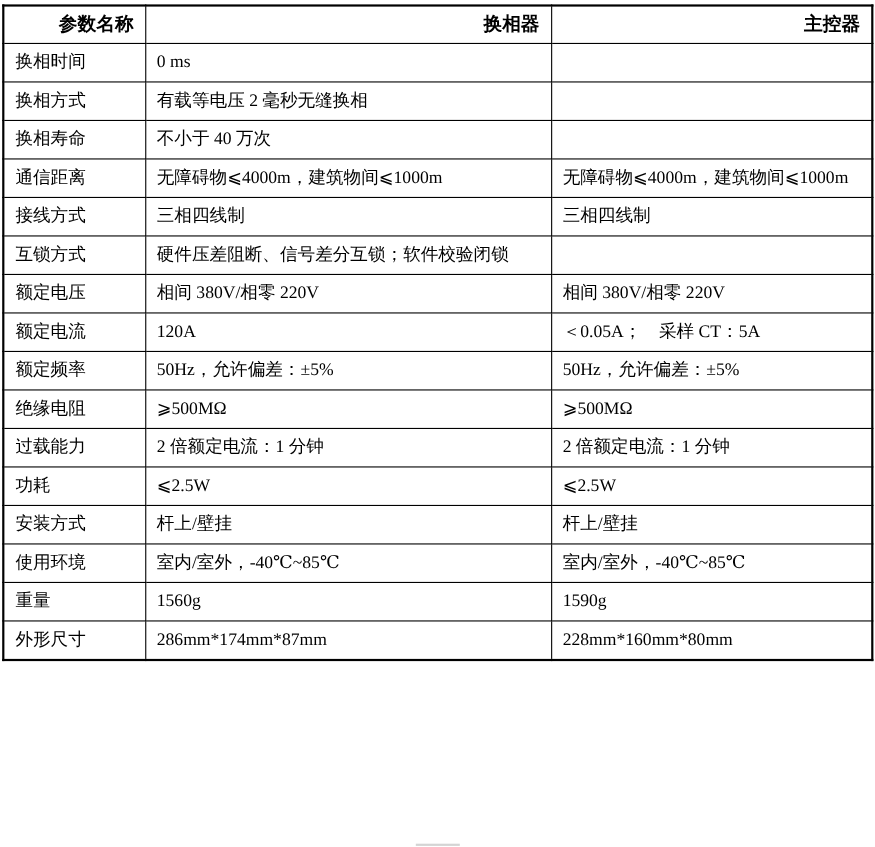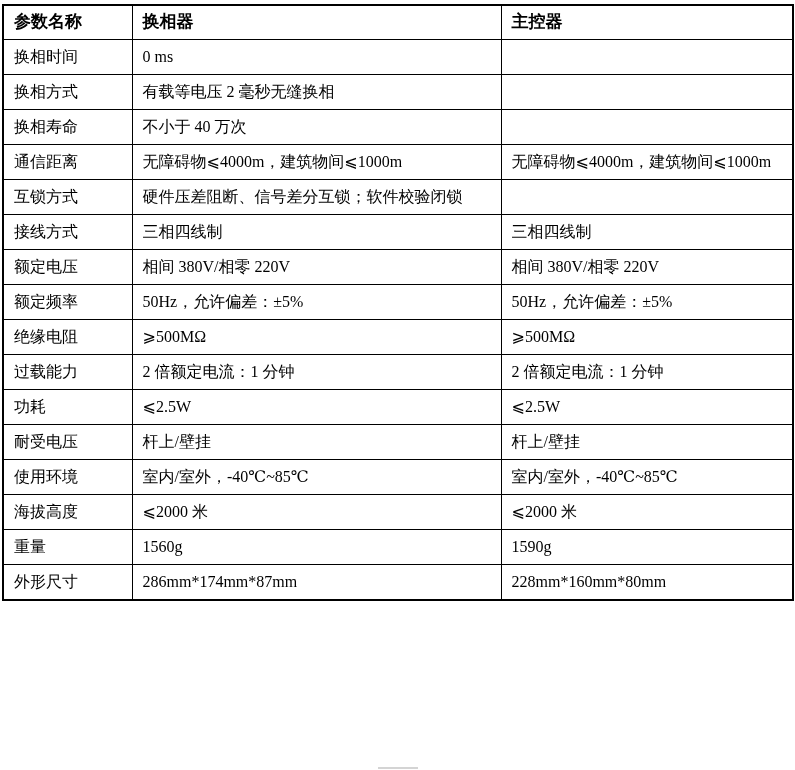--- a/index.html
+++ b/index.html
@@ -33,21 +33,21 @@
     padding: 0 10px;
     font-size: 16px;
     line-height: 1.1;
     vertical-align: middle;
     text-align: left;
     overflow: hidden;
     white-space: nowrap;
   }
   .spec-table th {
     font-weight: bold;
-    text-align: left;
+    text-align: right;
     font-size: 17px;
     height: 33px;
   }
   .caption-fragment {
     position: absolute;
     left: 378px;
     top: 767px;
     width: 40px;
     height: 2px;
     background: #d4d4d4;
@@ -84,33 +84,38 @@
       <td>换相寿命</td>
       <td>不小于 40 万次</td>
       <td></td>
     </tr>
     <tr>
       <td>通信距离</td>
       <td>无障碍物⩽4000m，建筑物间⩽1000m</td>
       <td>无障碍物⩽4000m，建筑物间⩽1000m</td>
     </tr>
     <tr>
+      <td>接线方式</td>
+      <td>三相四线制</td>
+      <td>三相四线制</td>
+    </tr>
+    <tr>
       <td>互锁方式</td>
       <td>硬件压差阻断、信号差分互锁；软件校验闭锁</td>
       <td></td>
     </tr>
     <tr>
-      <td>接线方式</td>
-      <td>三相四线制</td>
-      <td>三相四线制</td>
-    </tr>
-    <tr>
       <td>额定电压</td>
       <td>相间 380V/相零 220V</td>
       <td>相间 380V/相零 220V</td>
+    </tr>
+    <tr>
+      <td>额定电流</td>
+      <td>120A</td>
+      <td>＜0.05A；　采样 CT：5A</td>
     </tr>
     <tr>
       <td>额定频率</td>
       <td>50Hz，允许偏差：±5%</td>
       <td>50Hz，允许偏差：±5%</td>
     </tr>
     <tr>
       <td>绝缘电阻</td>
       <td>⩾500MΩ</td>
       <td>⩾500MΩ</td>
@@ -119,33 +124,28 @@
       <td>过载能力</td>
       <td>2 倍额定电流：1 分钟</td>
       <td>2 倍额定电流：1 分钟</td>
     </tr>
     <tr>
       <td>功耗</td>
       <td>⩽2.5W</td>
       <td>⩽2.5W</td>
     </tr>
     <tr>
-      <td>耐受电压</td>
+      <td>安装方式</td>
       <td>杆上/壁挂</td>
       <td>杆上/壁挂</td>
     </tr>
     <tr>
       <td>使用环境</td>
       <td>室内/室外，-40℃~85℃</td>
       <td>室内/室外，-40℃~85℃</td>
-    </tr>
-    <tr>
-      <td>海拔高度</td>
-      <td>⩽2000 米</td>
-      <td>⩽2000 米</td>
     </tr>
     <tr>
       <td>重量</td>
       <td>1560g</td>
       <td>1590g</td>
     </tr>
     <tr>
       <td>外形尺寸</td>
       <td>286mm*174mm*87mm</td>
       <td>228mm*160mm*80mm</td>

